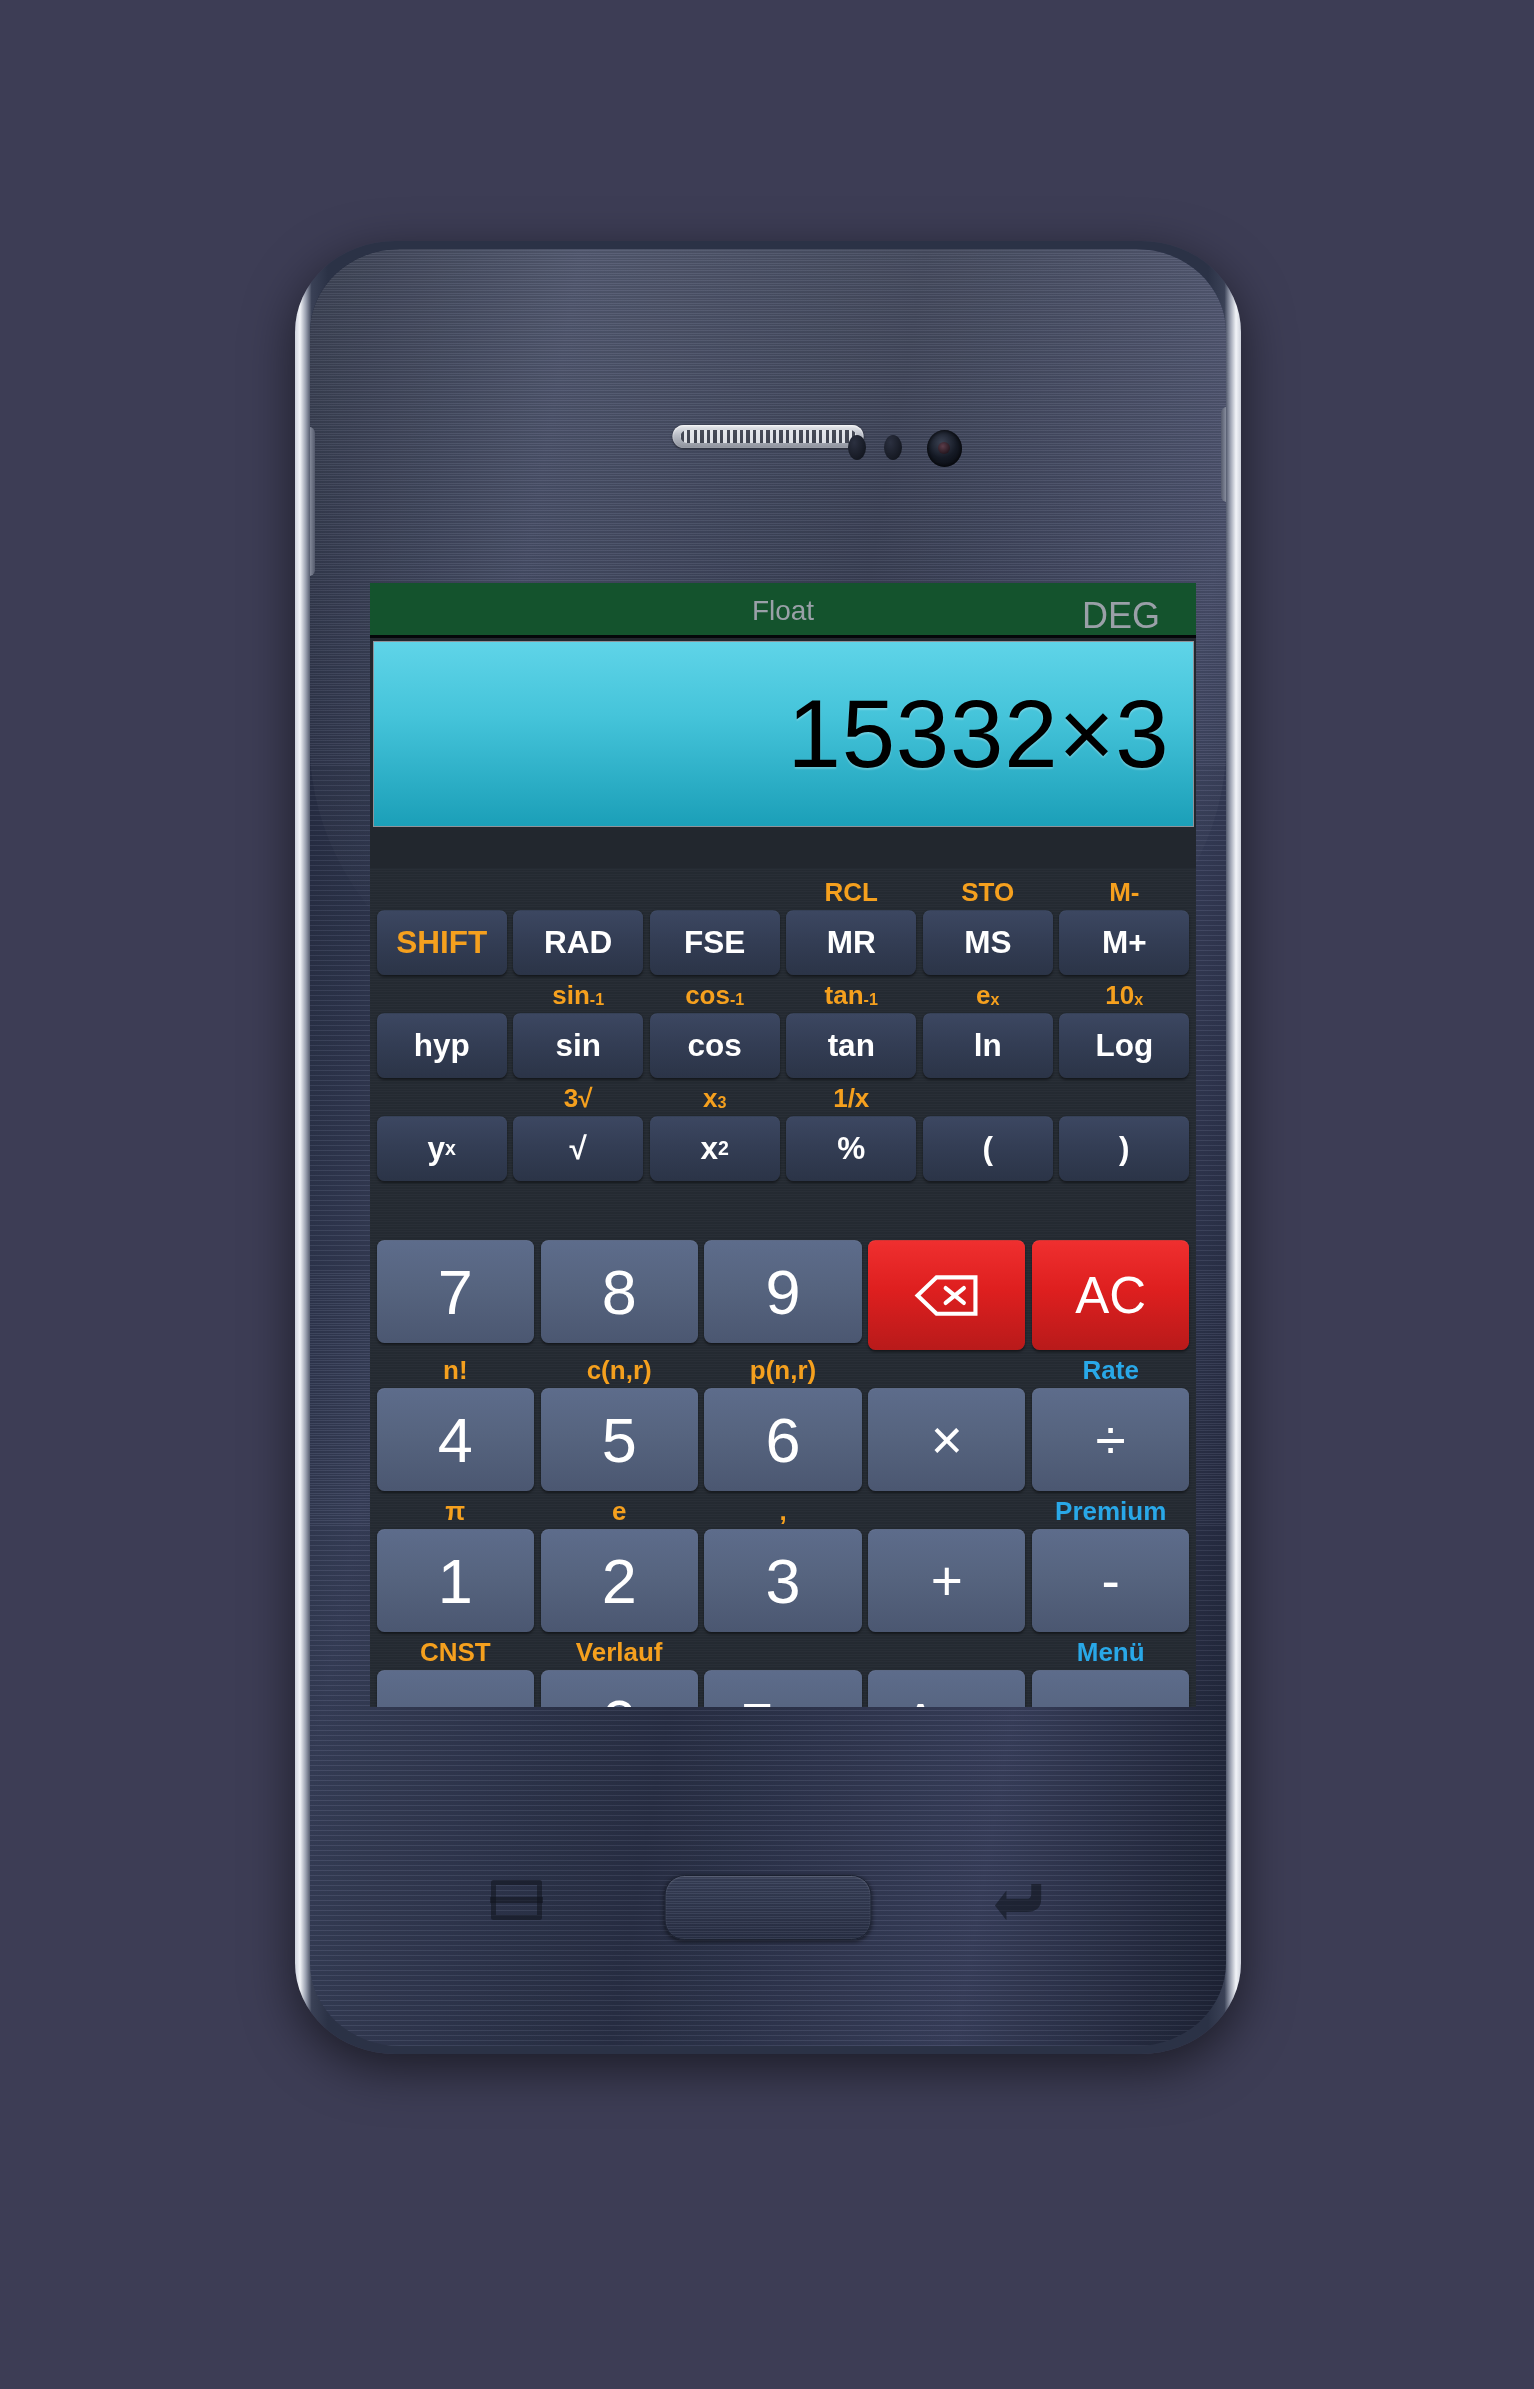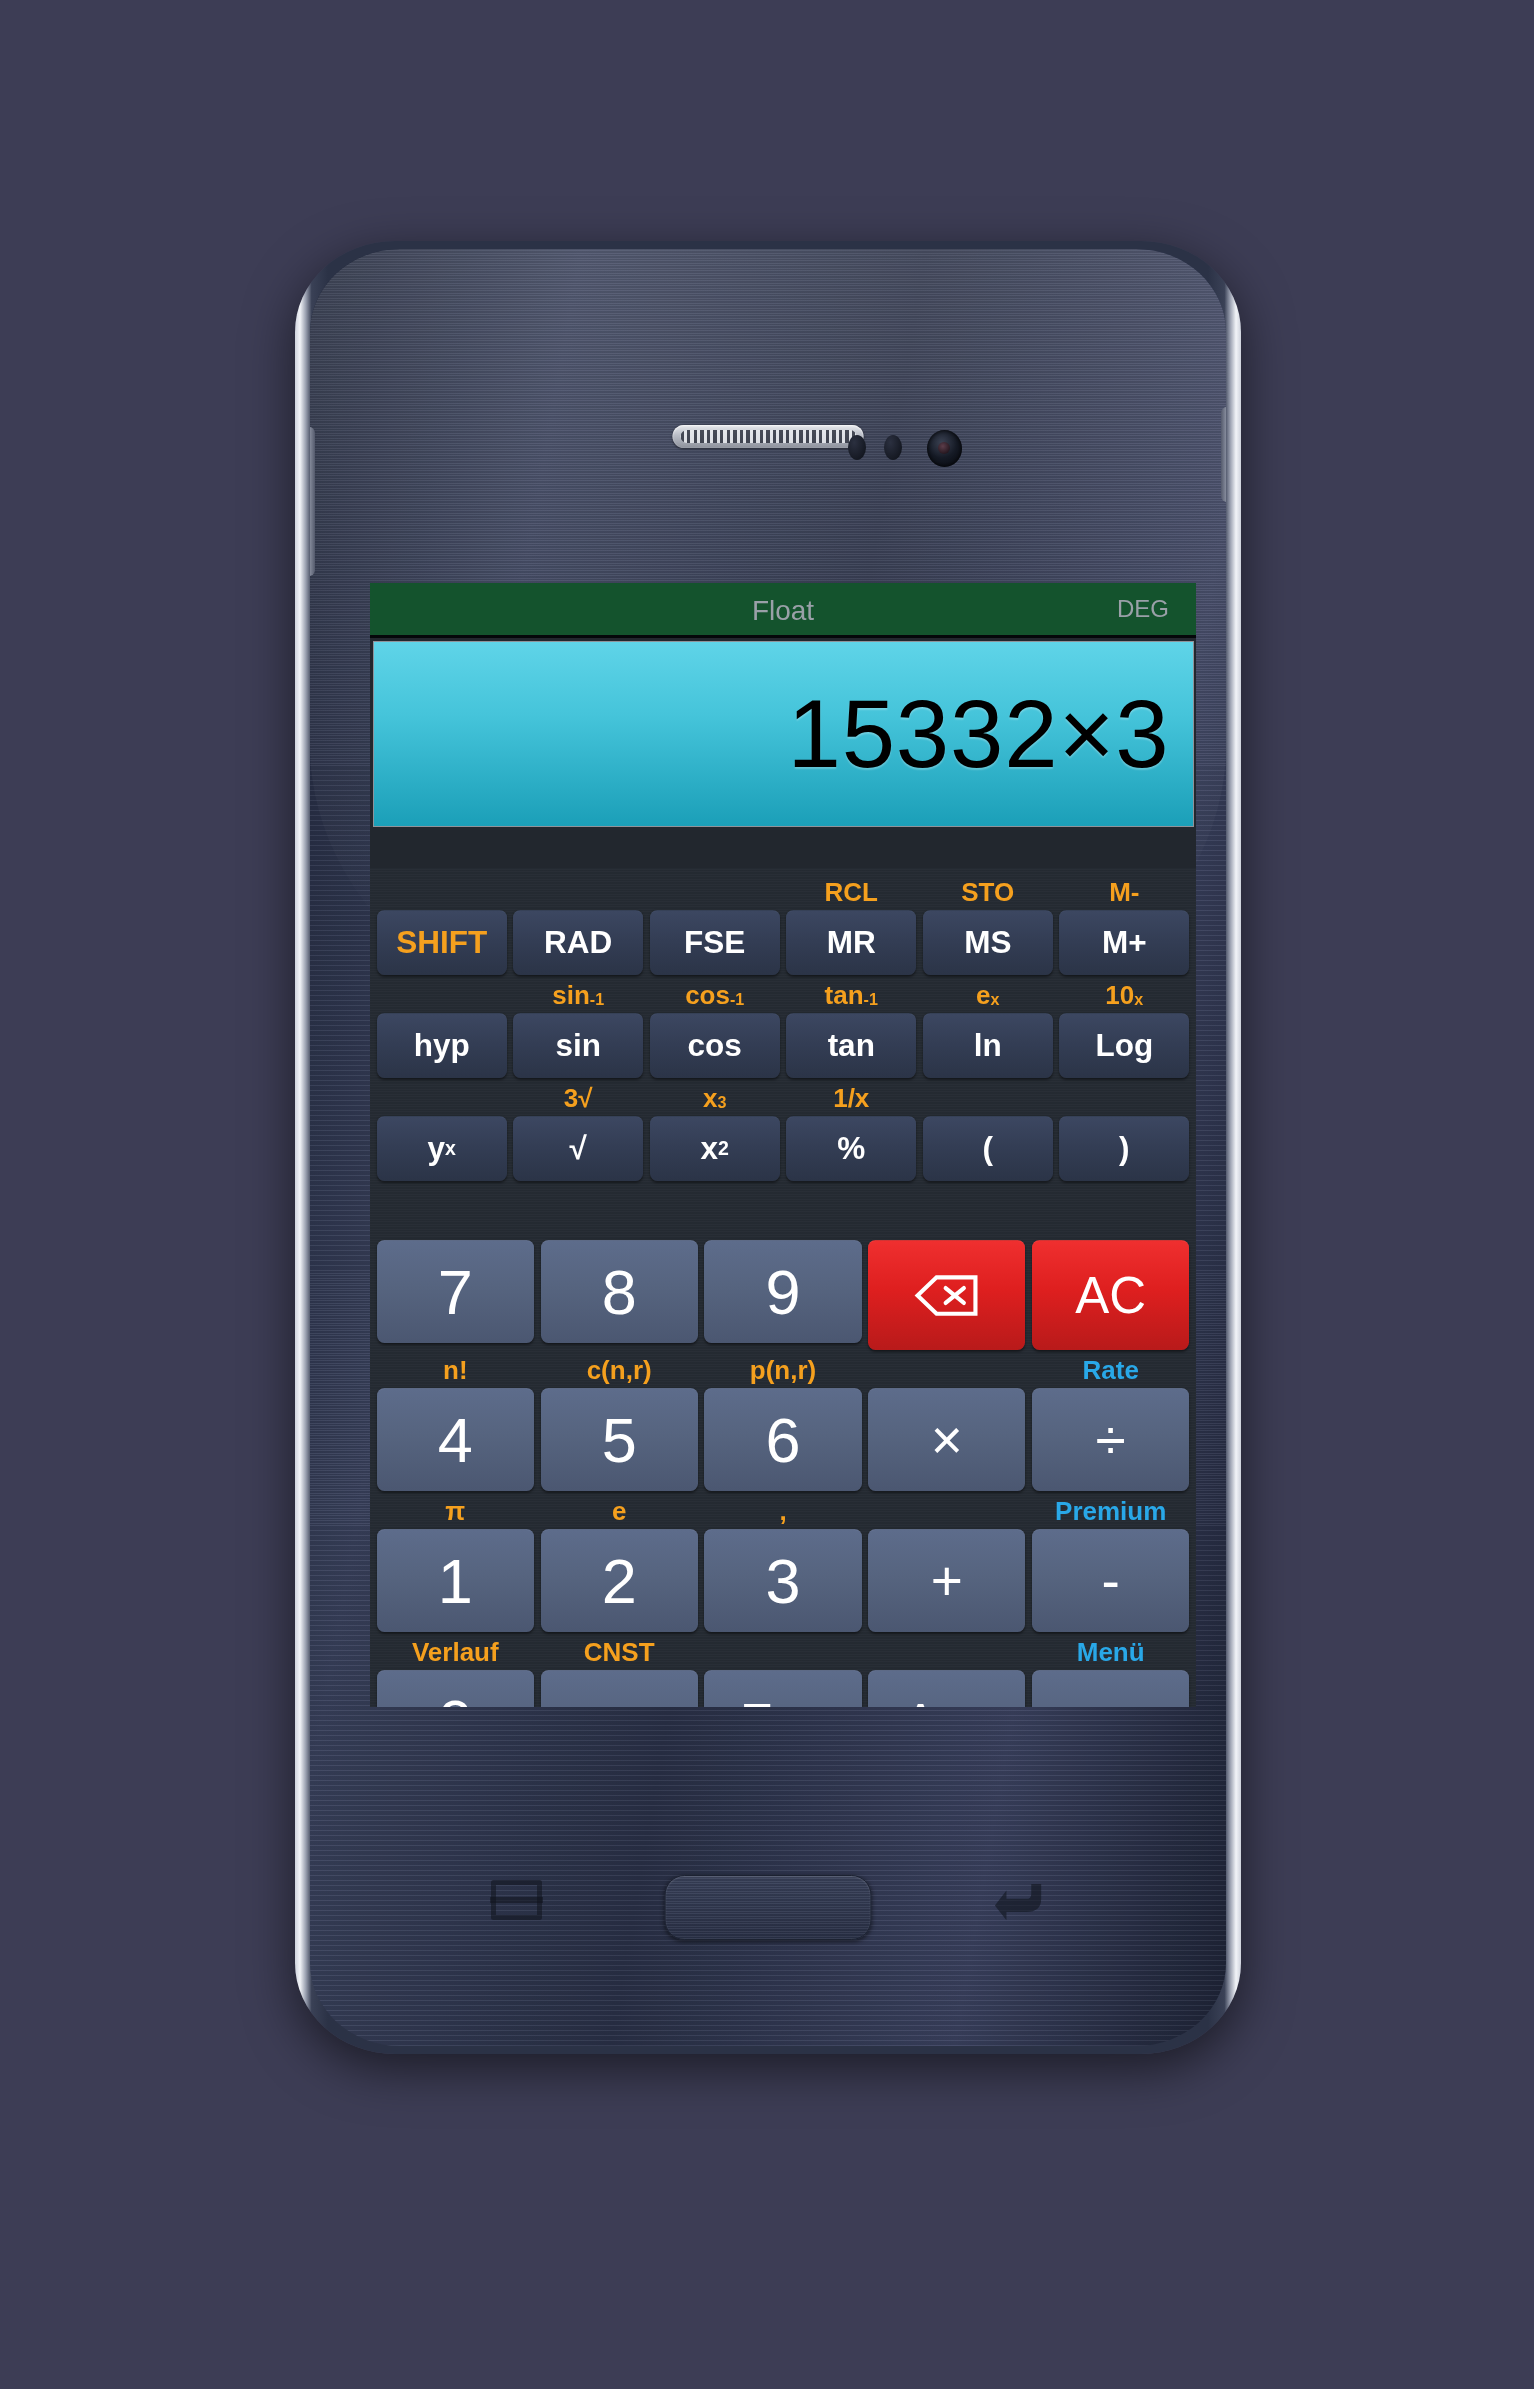--- a/index.html
+++ b/index.html
@@ -97,22 +97,22 @@
     position: relative;
     height: 55px;
     background: #14532d;
     border-bottom: 3.3px solid #05070a;
   }
   #status-mode-label {
     position: absolute; left: 0; right: 0; top: 11.6px;
     text-align: center; font-size: 28px; color: #9aa0a8;
   }
   #status-angle-label {
-    position: absolute; right: 27px; top: 11.6px;
-    font-size: 24px; color: #9aa0a8;
+    position: absolute; right: 36px; top: 11.6px;
+    font-size: 36px; color: #9aa0a8;
   }
 
   #calc-display {
     position: relative;
     margin: 2.5px 2.5px 0 2.5px;
     height: 186px;
     background: linear-gradient(180deg, #5fd4e8 0%, #45c4da 40%, #1b9fb8 100%);
     border: 1.7px solid #8f939a;
     display: flex; align-items: center; justify-content: flex-end;
     overflow: hidden;
@@ -393,26 +393,26 @@
                 <div class="alt-label alt-orange"></div>
                 <div class="key key-num op-label">+</div>
               </div>
               <div class="key-cell">
                 <div class="alt-label alt-blue">Premium</div>
                 <div class="key key-num op-label">-</div>
               </div>
             </div>
             <div class="key-row">
               <div class="key-cell">
+                <div class="alt-label alt-orange">CNST</div>
+                <div class="key key-num">.</div>
+              </div>
+              <div class="key-cell">
                 <div class="alt-label alt-orange">Verlauf</div>
                 <div class="key key-num">0</div>
-              </div>
-              <div class="key-cell">
-                <div class="alt-label alt-orange">CNST</div>
-                <div class="key key-num">.</div>
               </div>
               <div class="key-cell">
                 <div class="alt-label alt-orange"></div>
                 <div class="key key-num small-label">Exp</div>
               </div>
               <div class="key-cell">
                 <div class="alt-label alt-orange"></div>
                 <div class="key key-num small-label">Ans</div>
               </div>
               <div class="key-cell">

